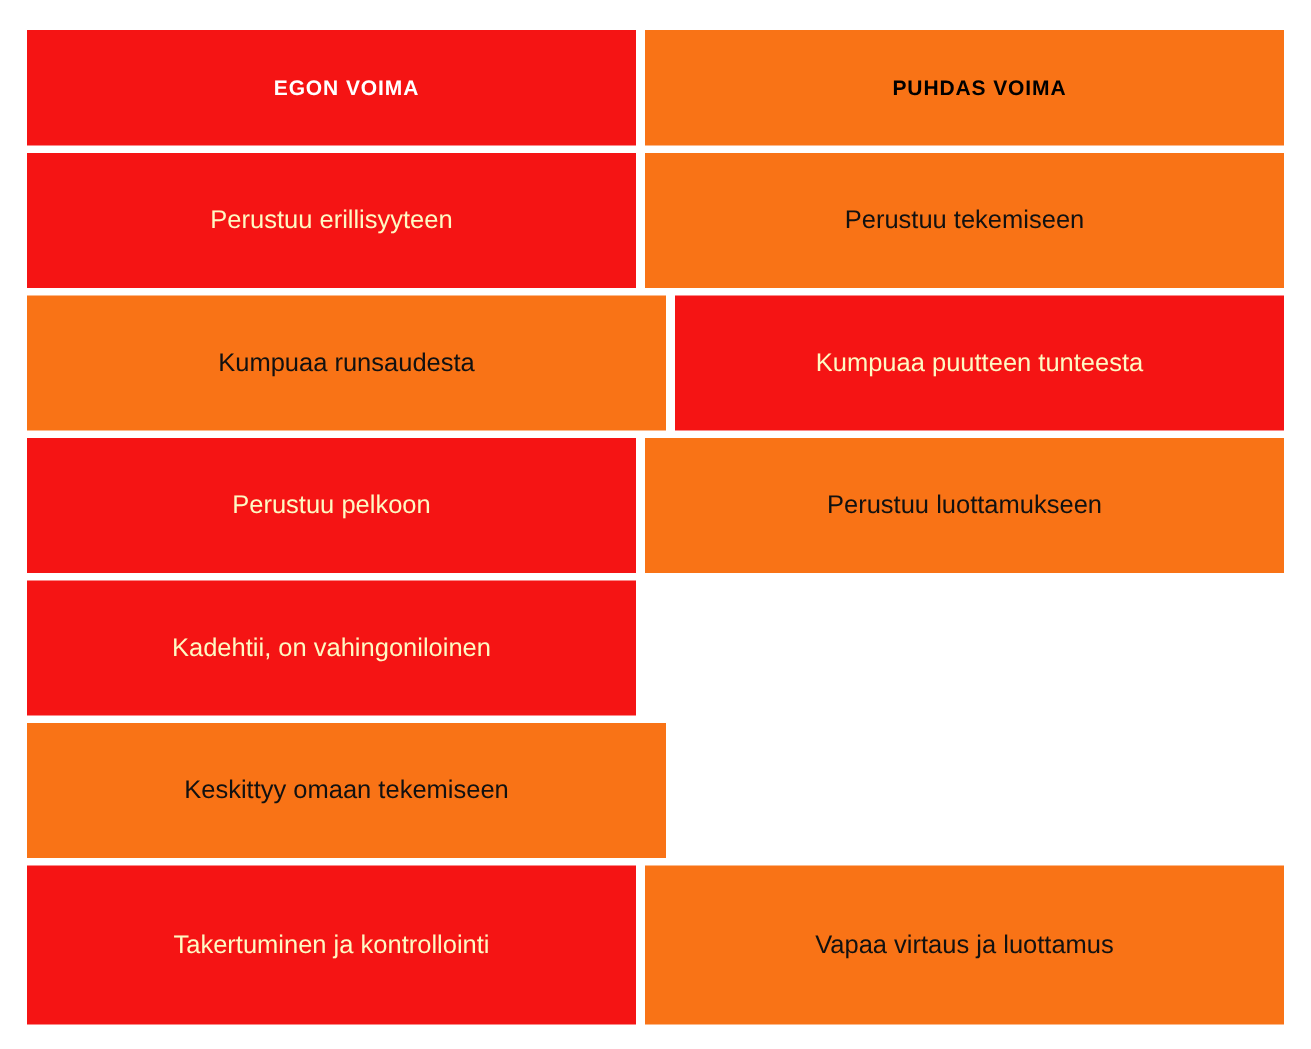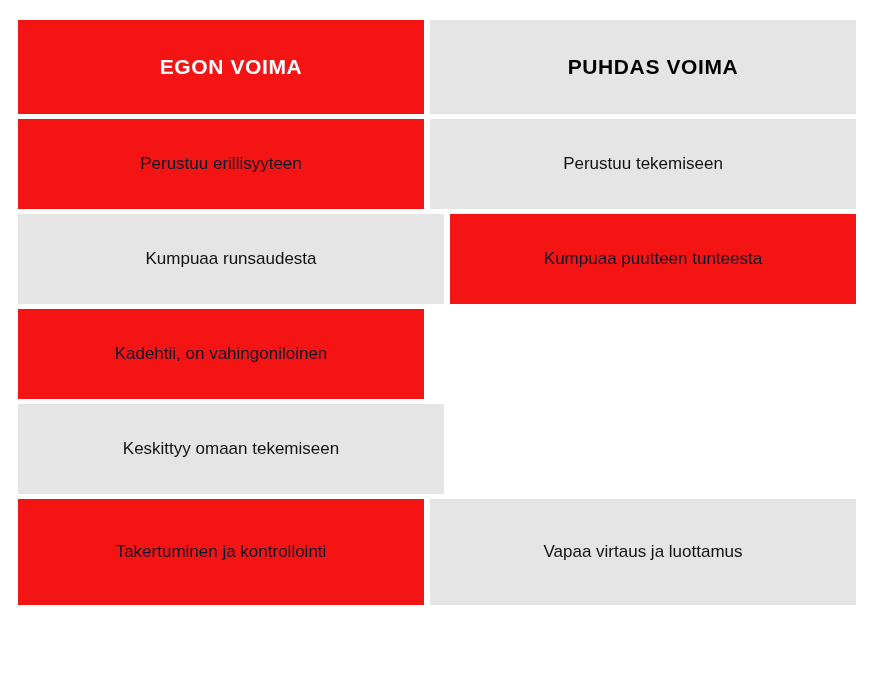--- a/index.html
+++ b/index.html
@@ -37,33 +37,33 @@
     align-items: center;
     justify-content: center;
     text-align: center;
     padding: 4px 10px;
     line-height: 1.25;
   }
 
   .cell-left {
     width: 406px;
     background: #f51414;
-    color: #0f172a;
+    color: #fef9c3;
   }
 
   .cell-right {
     width: 426px;
-    background: #e5e5e5;
+    background: #f97316;
     color: #111111;
   }
 
   .header-row .cell {
-    height: 94px;
+    height: 77px;
     font-weight: bold;
-    font-size: 21px;
+    font-size: 14px;
     letter-spacing: 0.6px;
     padding-left: 30px;
   }
 
   .header-row .cell-left {
     color: #ffffff;
   }
 
   .header-row .cell-right {
     color: #000000;
@@ -93,20 +93,24 @@
   <div class="table-row data-row">
     <div class="cell cell-left">Perustuu erillisyyteen</div>
     <div class="cell cell-right">Perustuu tekemiseen</div>
   </div>
 
   <div class="table-row data-row">
     <div class="cell cell-right">Kumpuaa runsaudesta</div>
     <div class="cell cell-left">Kumpuaa puutteen tunteesta</div>
   </div>
 
+  <div class="table-row data-row">
+    <div class="cell cell-left">Perustuu pelkoon</div>
+    <div class="cell cell-right">Perustuu luottamukseen</div>
+  </div>
 
   <div class="table-row data-row">
     <div class="cell cell-left">Kadehtii, on vahingoniloinen</div>
   </div>
 
   <div class="table-row data-row">
     <div class="cell cell-right">Keskittyy omaan tekemiseen</div>
   </div>
 
   <div class="table-row data-row">

